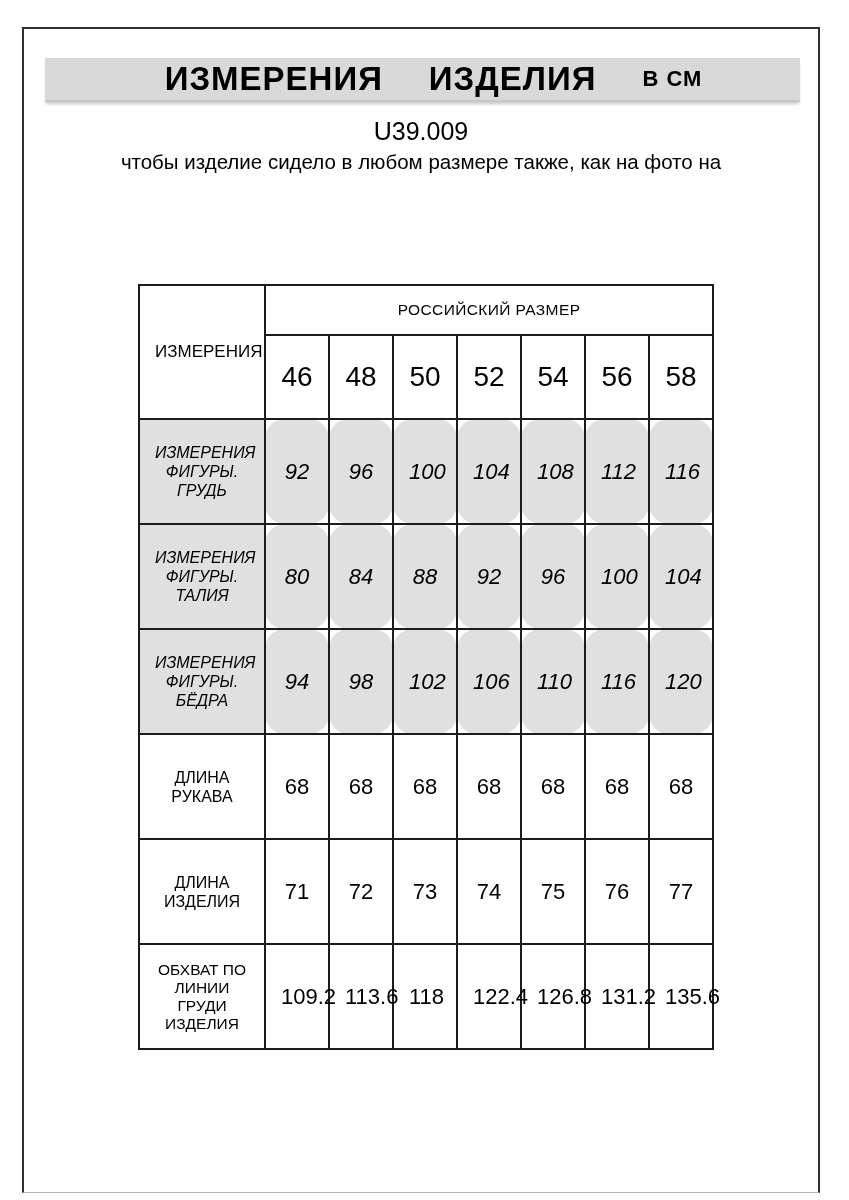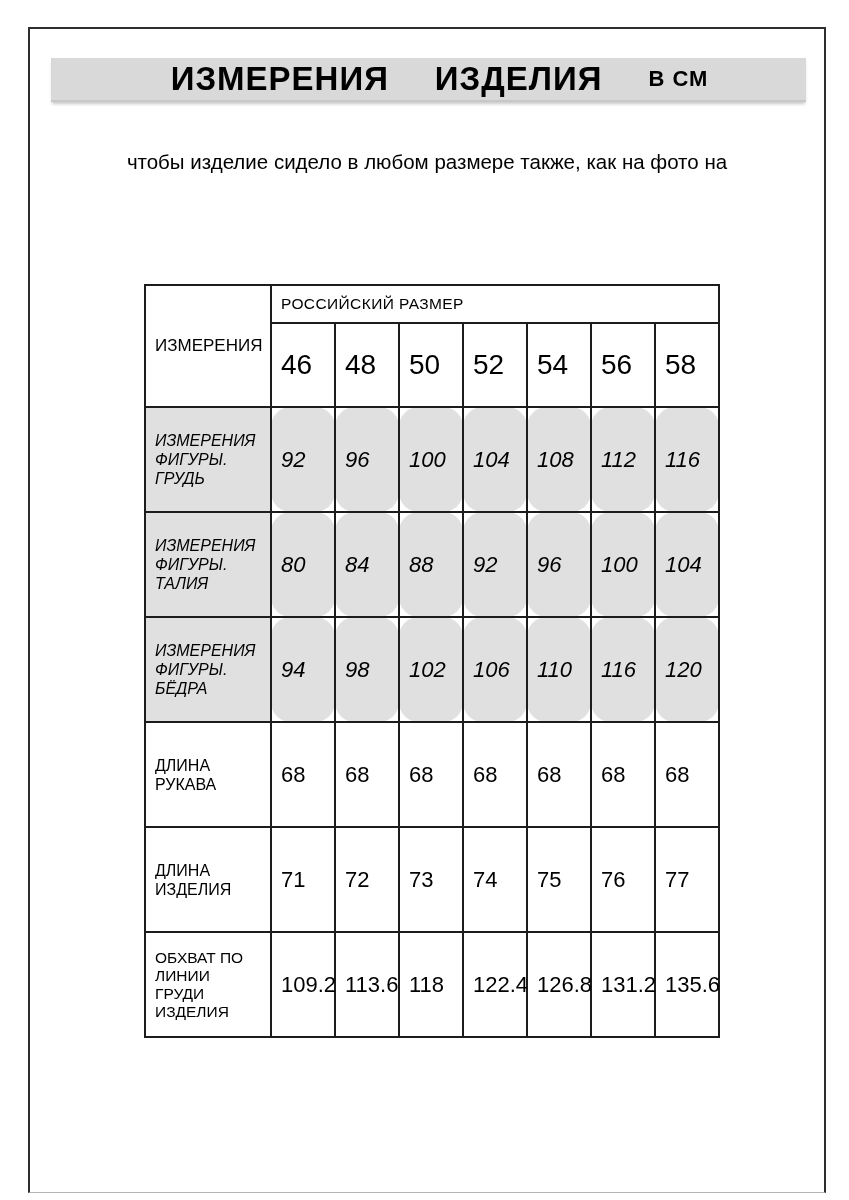--- a/index.html
+++ b/index.html
@@ -11,21 +11,21 @@
   *{box-sizing:border-box;margin:0;padding:0;}
   html,body{width:849px;height:1200px;overflow:hidden;}
   body{
     position:relative;
     background:#ffffff;
     font-family:"Liberation Sans","DejaVu Sans",sans-serif;
     color:var(--text);
   }
   .page-frame{
     position:absolute;
-    left:28px;top:27px;
+    left:22px;top:27px;
     width:798px;height:1166px;
     border:2px solid #2e2e2e;
     border-bottom:1px solid #b5b5b5;
     background:#ffffff;
   }
   .banner{
     position:absolute;
     left:21px;top:29px;
     width:755px;height:44px;
     background:var(--banner-bg);
@@ -64,25 +64,25 @@
   table.size-table{
     border-collapse:collapse;
     table-layout:fixed;
     width:574px;
   }
   table.size-table col.c-label{width:126px;}
   table.size-table col.c-size{width:64px;}
   table.size-table th,
   table.size-table td{
     border:2px solid var(--table-border);
-    text-align:left;
+    text-align:center;
     vertical-align:middle;
     background:#ffffff;
     font-weight:400;
-    padding:9px;
+    padding:15px;
     margin-left:7px;
   }
   th.corner{font-size:17px;}
   th.group-h{height:16px;font-size:15.5px;letter-spacing:0.4px;padding:1px;}
   th.size-h{height:84px;font-size:28px;font-weight:700;}
   td.lbl{font-size:16px;line-height:19px;height:105px;}
   td.val{font-size:22px;border-radius:20px;}
   tr.shaded td{background:var(--shaded-row-bg);font-style:italic;}
   td.lbl-small{font-size:15.5px;line-height:18px;}
 </style>
@@ -90,20 +90,21 @@
 <body>
 
 <div class="page-frame">
 
   <div class="banner">
     <span class="w1">ИЗМЕРЕНИЯ</span>
     <span class="w2">ИЗДЕЛИЯ</span>
     <span class="unit">В СМ</span>
   </div>
 
+  <div class="article-code">U39.009</div>
 
   <div class="fit-note">
     <div>чтобы изделие сидело в любом размере также, как на фото на</div>
   </div>
 
   <div class="size-table-wrap">
     <table class="size-table">
       <colgroup>
         <col class="c-label">
         <col class="c-size">

